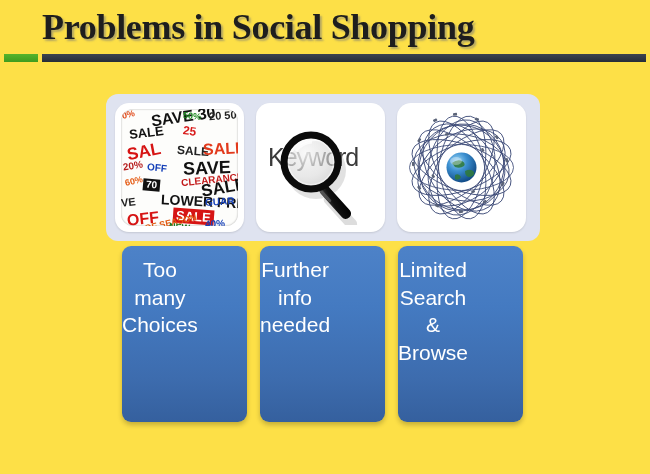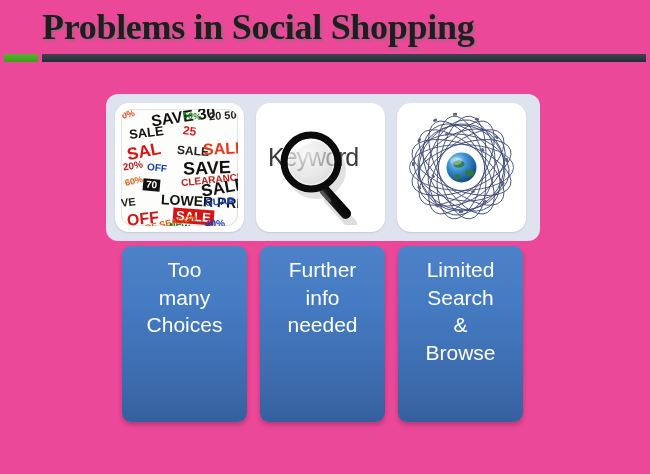--- a/index.html
+++ b/index.html
@@ -3,21 +3,21 @@
 <meta charset="utf-8">
 <style>
   html,body{margin:0;padding:0;}
   body{
     width:650px;height:474px;
     background:#ffffff;
     font-family:"Liberation Sans", sans-serif;
     overflow:hidden;
     position:relative;
   }
-  #slide{position:absolute;inset:0;background:#ec4899;}
+  #slide{position:absolute;inset:0;background:#fde047;}
 
   
   .title{
     position:absolute;left:42px;top:6px;
     font-family:"Liberation Serif", serif;
     font-weight:bold;
     font-size:36px;
     letter-spacing:-0.3px;
     color:#1e1e1e;
     text-shadow:2px 2px 2px rgba(120,120,120,.55);
@@ -109,21 +109,20 @@
     position:absolute;left:122px;top:246px;width:400px;height:176px;
     display:flex;gap:13px;
   }
   .box{
     width:125px;height:176px;
     border-radius:9px;
     background:linear-gradient(to bottom,#4d82c8 0%,#447ac1 35%,#3d6cae 75%,#35609e 100%);
     box-shadow:0 3px 5px rgba(0,0,0,.22);
     color:#ffffff;
     display:flex;
-    justify-content:center;
     box-sizing:border-box;
     padding-top:10px;
     flex:0 0 auto;
   }
   .box-label{
     font-family:"Liberation Sans", sans-serif;
     font-size:21px;
     line-height:1.32;
     text-align:center;
     white-space:pre-line;

